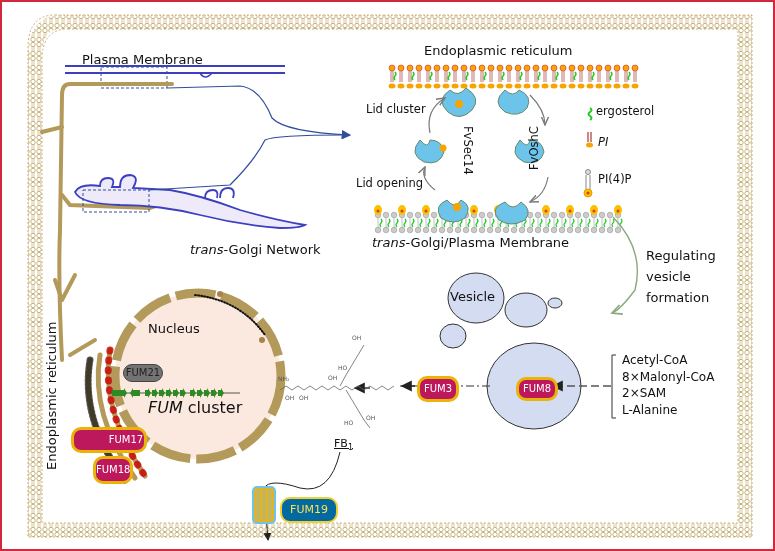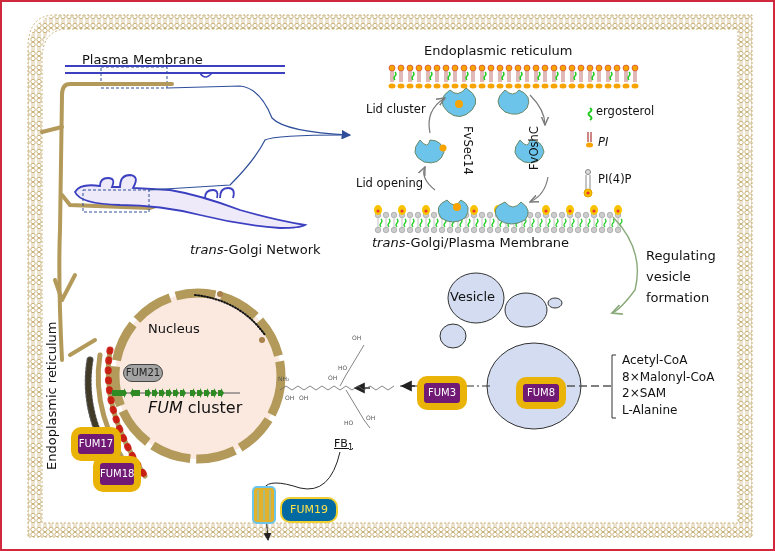--- a/index.html
+++ b/index.html
@@ -1,20 +1,20 @@
 <!DOCTYPE html>
 <html><head>
 <meta charset="utf-8">
 <style>
   html,body{margin:0;padding:0;background:#fff;}
   body{width:775px;height:551px;position:relative;overflow:hidden;font-family:"Liberation Sans","DejaVu Sans",sans-serif;}
   .frame{position:absolute;left:0;top:0;width:771px;height:547px;border:2px solid #d0283c;}
   svg{position:absolute;left:0;top:0;}
   .lbl{position:absolute;color:#111;white-space:nowrap;font-family:"DejaVu Sans","Liberation Sans",sans-serif;}
-  .pill{position:absolute;background:#701a75;color:#fff;border:7px solid #eab308;border-radius:10px;font-size:10px;text-align:center;font-family:"DejaVu Sans",sans-serif;}
+  .pill{position:absolute;background:#be185d;color:#fff;border:3px solid #eab308;border-radius:10px;font-size:10px;text-align:center;font-family:"DejaVu Sans",sans-serif;}
 </style>
 </head>
 <body>
 
 <div class="frame"></div>
 
 <svg width="775" height="551">
   <defs>
     <pattern id="lipid" x="0" y="0" width="6" height="14" patternUnits="userSpaceOnUse">
       <circle cx="3" cy="2.5" r="2.2" fill="none" stroke="#c8b27a" stroke-width="1"></circle>
@@ -490,18 +490,18 @@
 <div class="lbl" style="left:44px;top:470px;font-size:13px;transform:rotate(-90deg);transform-origin:left top;">Endoplasmic reticulum</div>
 <div class="lbl" style="left:334px;top:437px;font-size:11px;text-decoration:underline;"><span>FB</span><sub style="font-size:8px">1</sub></div>
 
 <div class="lbl" style="left:622px;top:352px;font-size:12px;line-height:16.5px;">
   <div>Acetyl-CoA</div>
   <div>8×Malonyl-CoA</div>
   <div>2×SAM</div>
   <div>L-Alanine</div>
 </div>
 
-<div class="pill" style="left:123px;top:364px;width:38px;height:16px;line-height:16px;background:#a3a3a3;color:#222;border:1px solid #444;">FUM21</div>
-<div class="pill" style="left:71px;top:427px;width:36px;height:20px;line-height:20px;">FUM17</div>
+<div class="pill" style="left:123px;top:364px;width:38px;height:16px;line-height:16px;background:#737373;color:#222;border:1px solid #444;">FUM21</div>
+<div class="pill" style="left:71px;top:427px;width:36px;height:20px;line-height:20px;padding-left:34px;">FUM17</div>
 <div class="pill" style="left:93px;top:456px;width:34px;height:22px;line-height:22px;">FUM18</div>
 <div class="pill" style="left:417px;top:376px;width:36px;height:20px;line-height:20px;">FUM3</div>
 <div class="pill" style="left:516px;top:377px;width:36px;height:18px;line-height:18px;">FUM8</div>
 <div class="pill" style="left:280px;top:497px;width:54px;height:22px;line-height:22px;background:#0369a1;color:#ffe24a;border:2px solid #f0d030;font-size:11px;">FUM19</div>
 
 </body></html>

